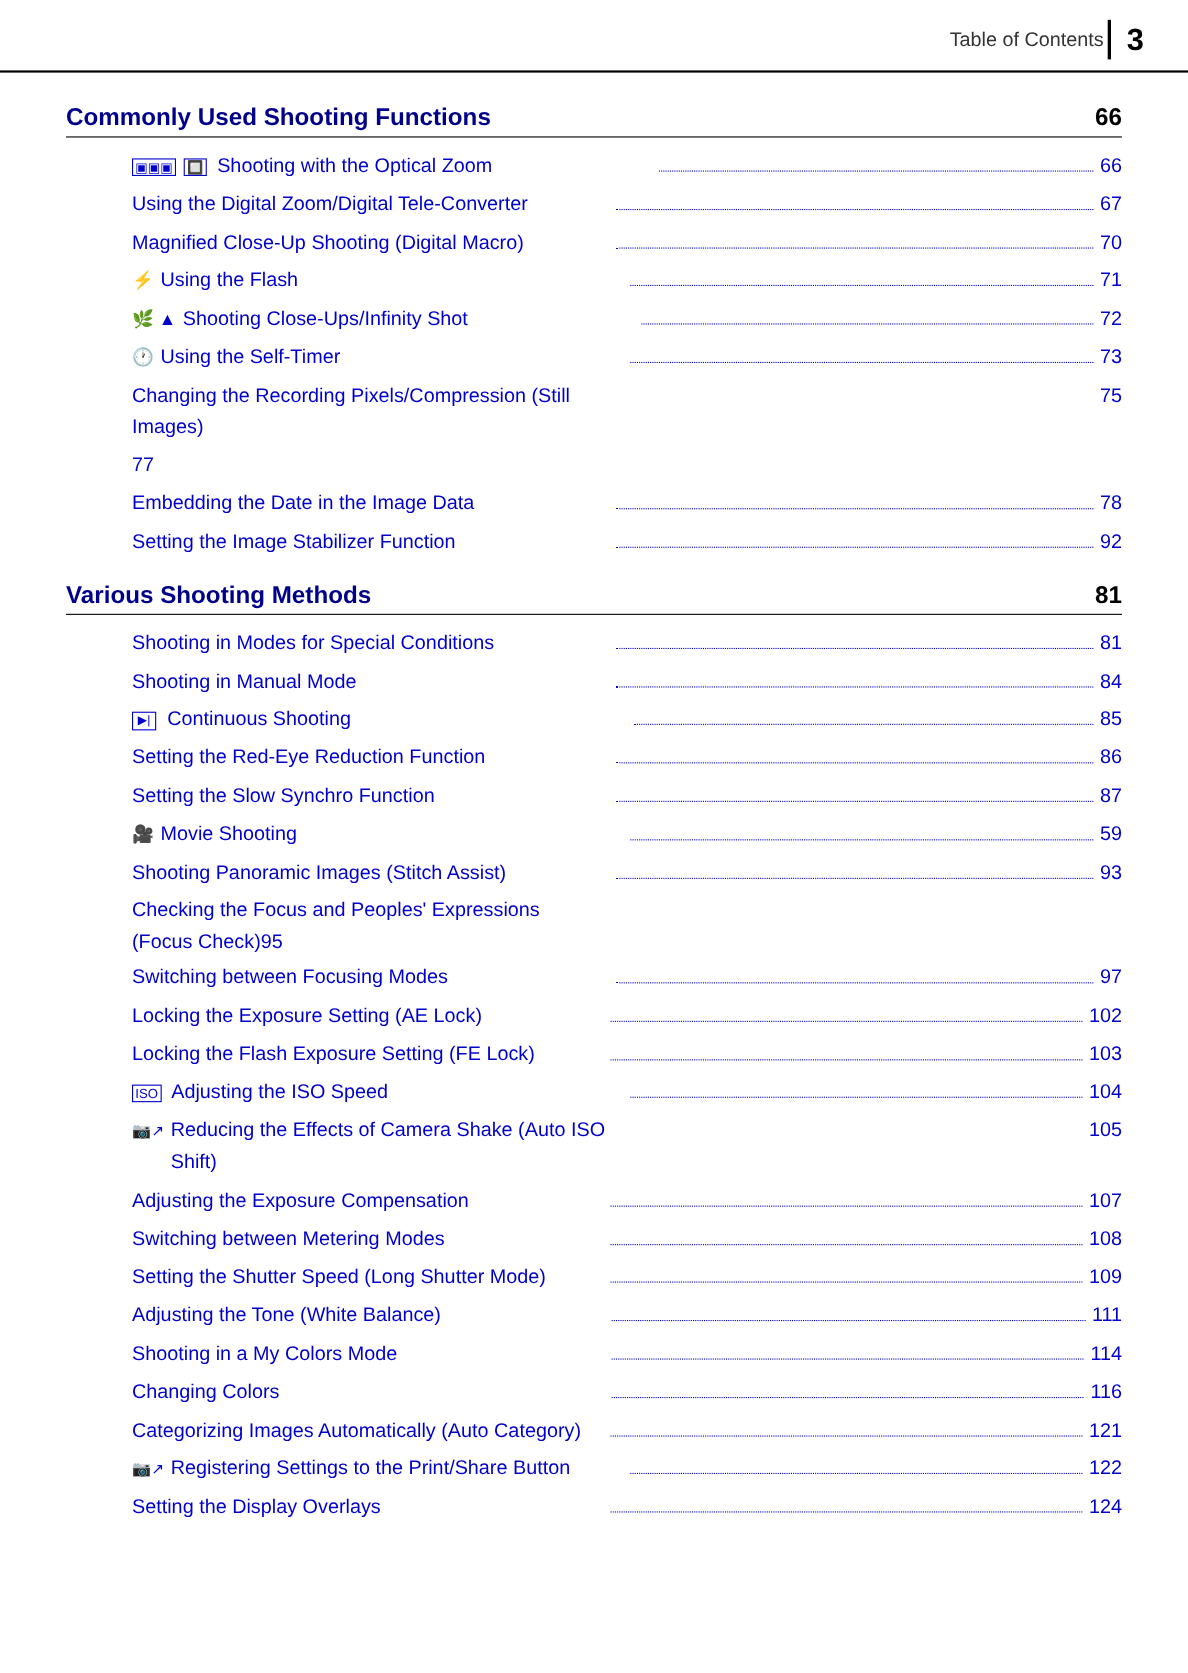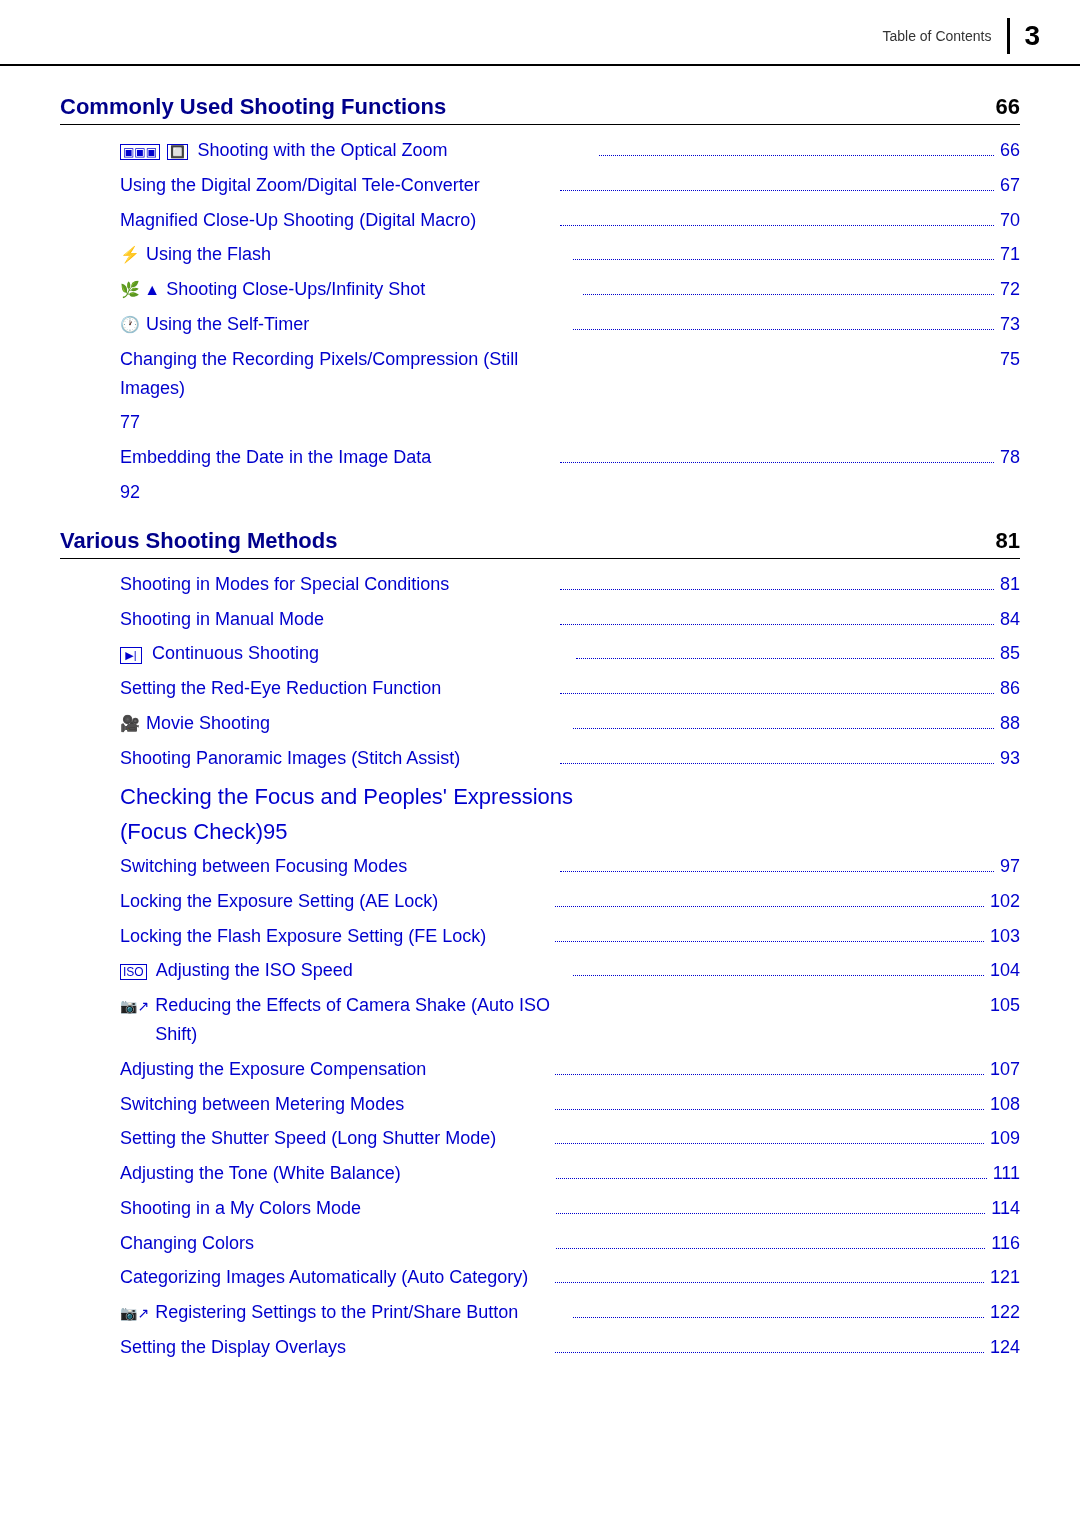--- a/index.html
+++ b/index.html
@@ -17,23 +17,23 @@
     }
     .header {
       display: flex;
       justify-content: flex-end;
       align-items: center;
       padding: 18px 40px 10px 40px;
       border-bottom: 2px solid #000;
       margin-bottom: 0;
     }
     .header-text {
-      font-size: 14px;
+      font-size: 18px;
       color: #333;
-      margin-right: 16px;
+      margin-right: 4px;
     }
     .header-divider {
       width: 3px;
       height: 36px;
       background: #000;
       margin-right: 14px;
     }
     .header-page {
       font-size: 28px;
       font-weight: bold;
@@ -183,20 +183,24 @@
           <span class="entry-page">77</span>
         </div>
         <div class="toc-entry">
           <div class="entry-left">
             <span class="entry-text">Embedding the Date in the Image Data</span>
             <span class="entry-dots"></span>
           </div>
           <span class="entry-page">78</span>
         </div>
         <div class="toc-entry">
+          <div class="entry-left">
+            <span class="entry-text">Setting the Image Stabilizer Function</span>
+            <span class="entry-dots"></span>
+          </div>
           <span class="entry-page">92</span>
         </div>
       </div>
     </div>
     <div>
       <div class="section-header">
     <span class="section-title">Various Shooting Methods</span>
     <span class="section-page">81</span>
   </div>
       <div class="toc-entries">
@@ -224,34 +228,41 @@
         </div>
         <div class="toc-entry">
           <div class="entry-left">
             <span class="entry-text">Setting the Red-Eye Reduction Function</span>
             <span class="entry-dots"></span>
           </div>
           <span class="entry-page">86</span>
         </div>
         <div class="toc-entry">
           <div class="entry-left">
+            <span class="entry-text">Setting the Slow Synchro Function</span>
+            <span class="entry-dots"></span>
+          </div>
+          <span class="entry-page">87</span>
+        </div>
+        <div class="toc-entry">
+          <div class="entry-left">
             <span class="entry-icon">🎥</span>
             <span class="entry-text">Movie Shooting</span>
             <span class="entry-dots"></span>
           </div>
-          <span class="entry-page">88</span>
+          <span class="entry-page">59</span>
         </div>
         <div class="toc-entry">
           <div class="entry-left">
             <span class="entry-text">Shooting Panoramic Images (Stitch Assist)</span>
             <span class="entry-dots"></span>
           </div>
           <span class="entry-page">93</span>
         </div>
-        <div style="padding: 3px 0px 0px 60px; color: rgb(0, 0, 205); font-size: 22px; line-height: 1.6;">
+        <div style="padding: 3px 0px 0px 60px; color: rgb(0, 0, 205); font-size: 18px; line-height: 1.6;">
           <div>Checking the Focus and Peoples' Expressions</div>
           <div style="display: flex; align-items: baseline;">
         <span>(Focus Check)</span>
         <span class="entry-dots"></span>
         <span class="entry-page">95</span>
       </div>
         </div>
         <div class="toc-entry">
           <div class="entry-left">
             <span class="entry-text">Switching between Focusing Modes</span>

